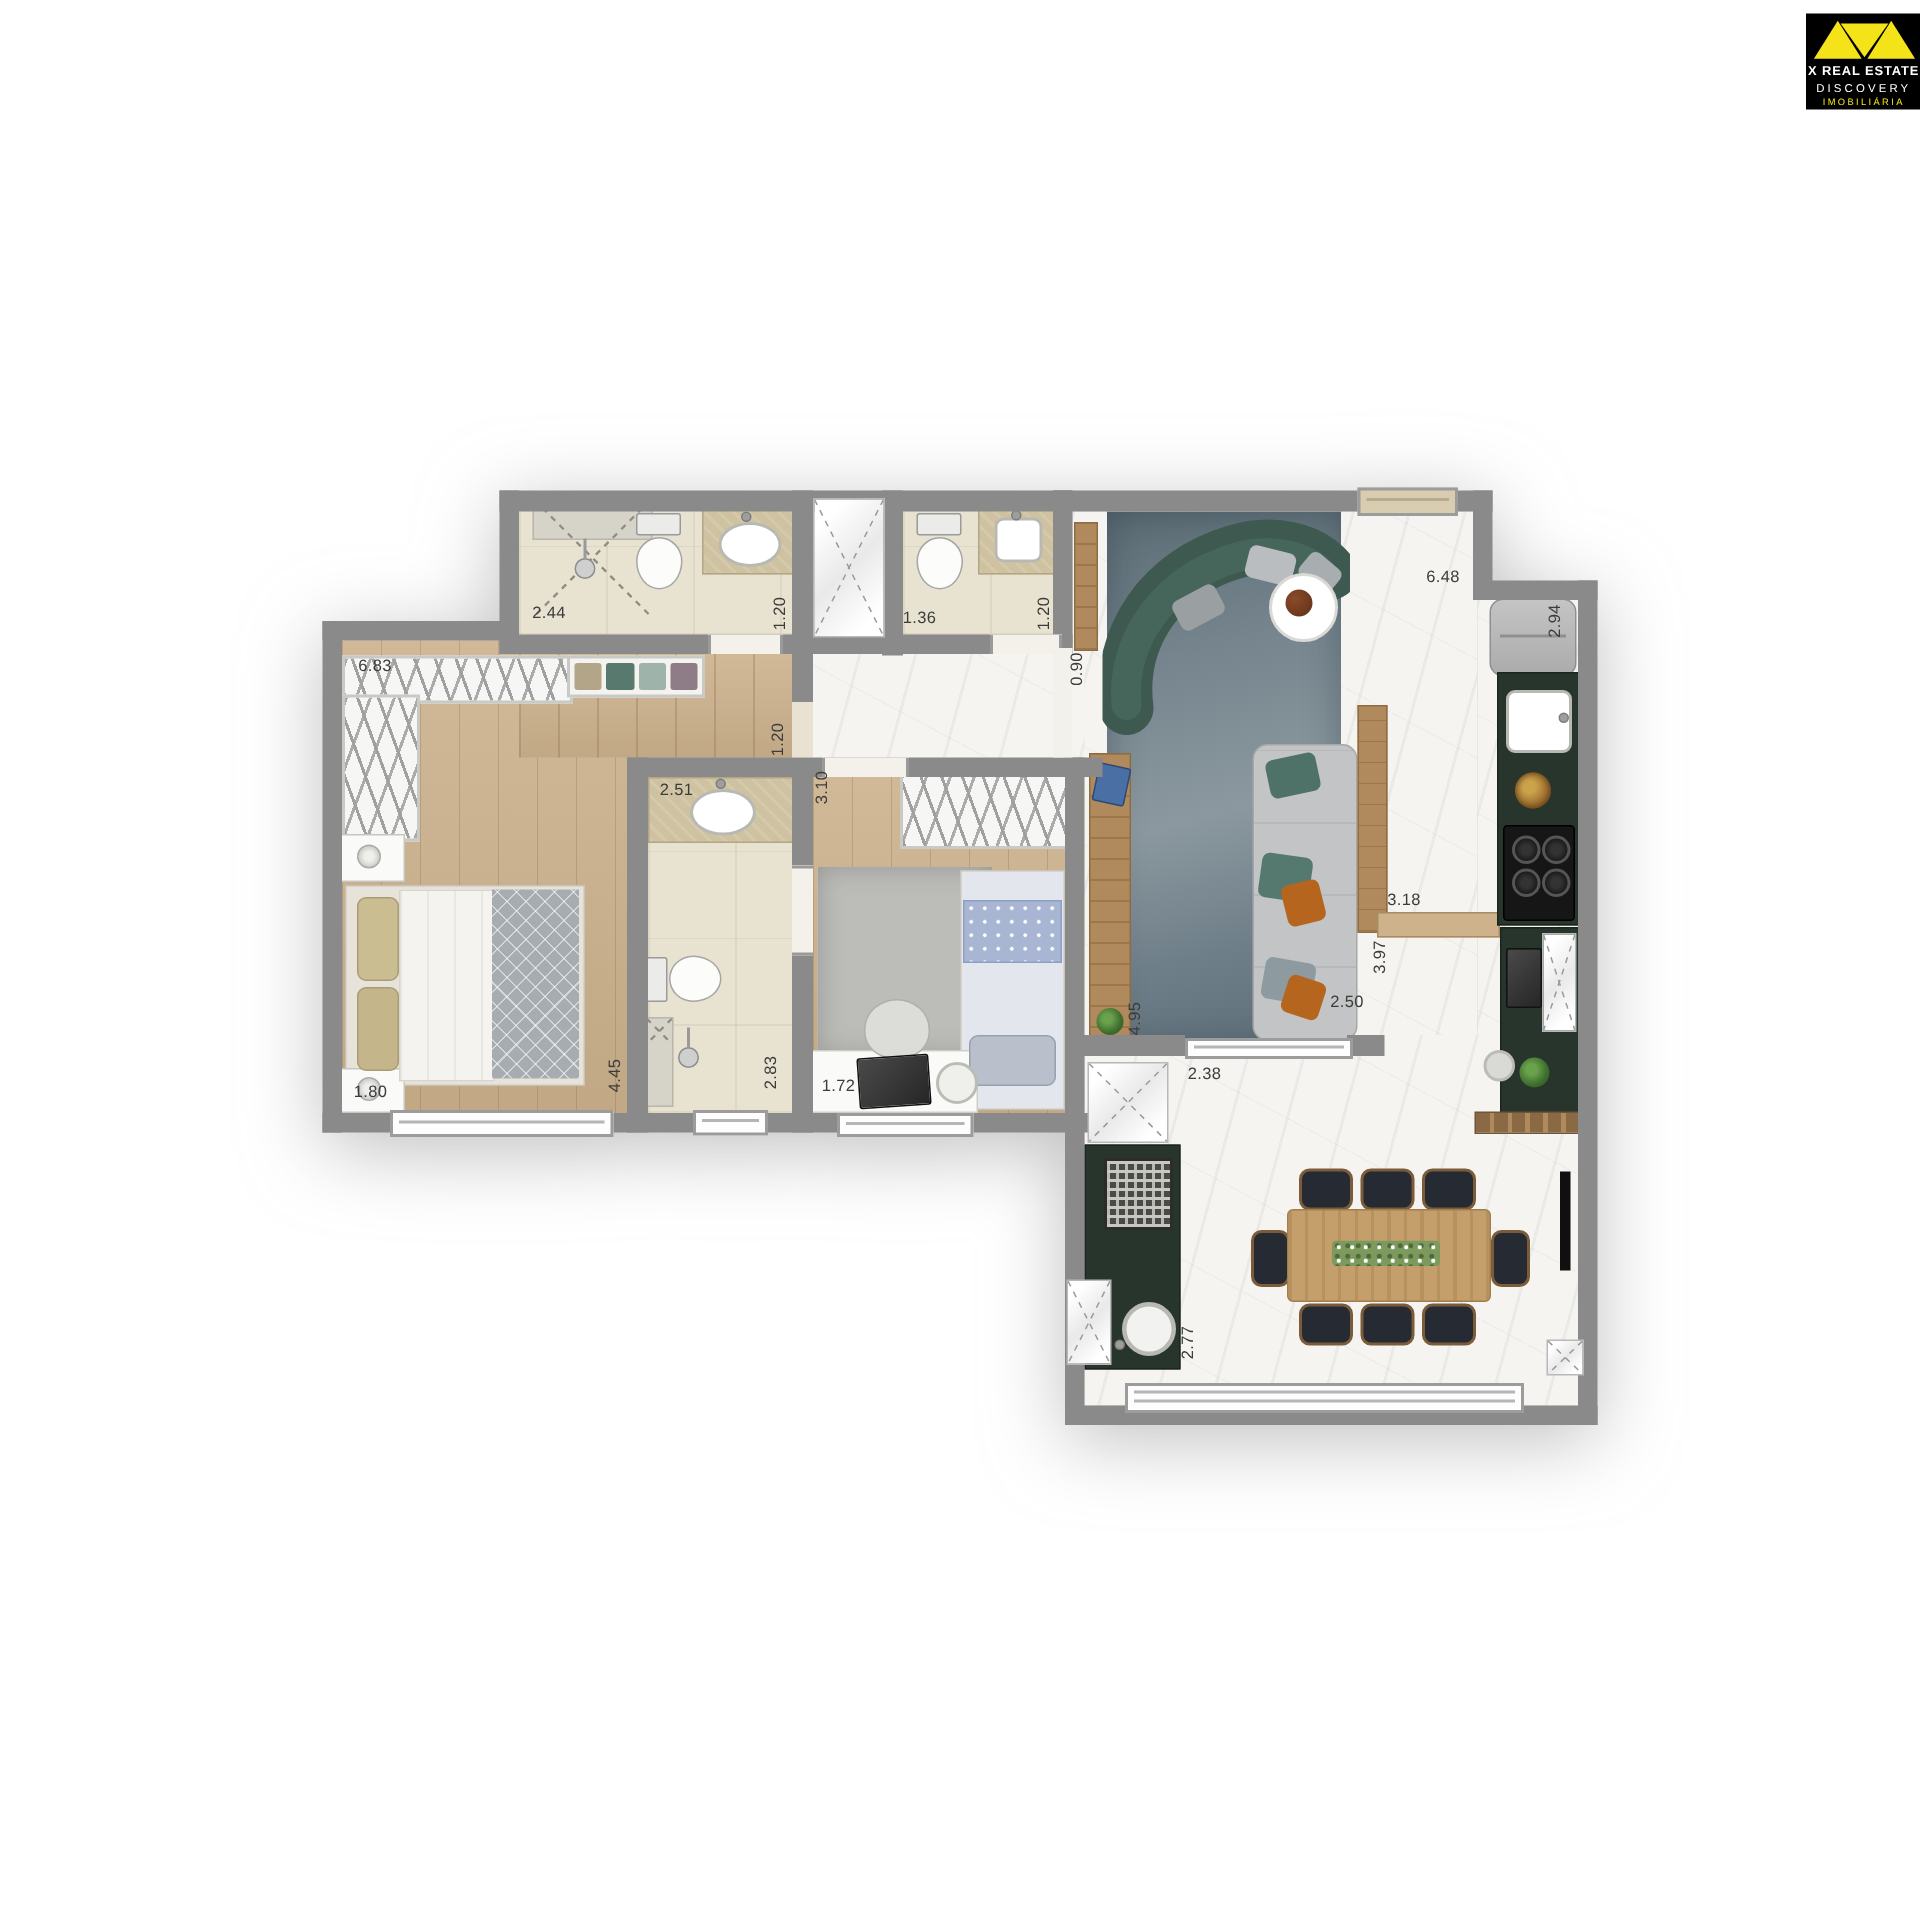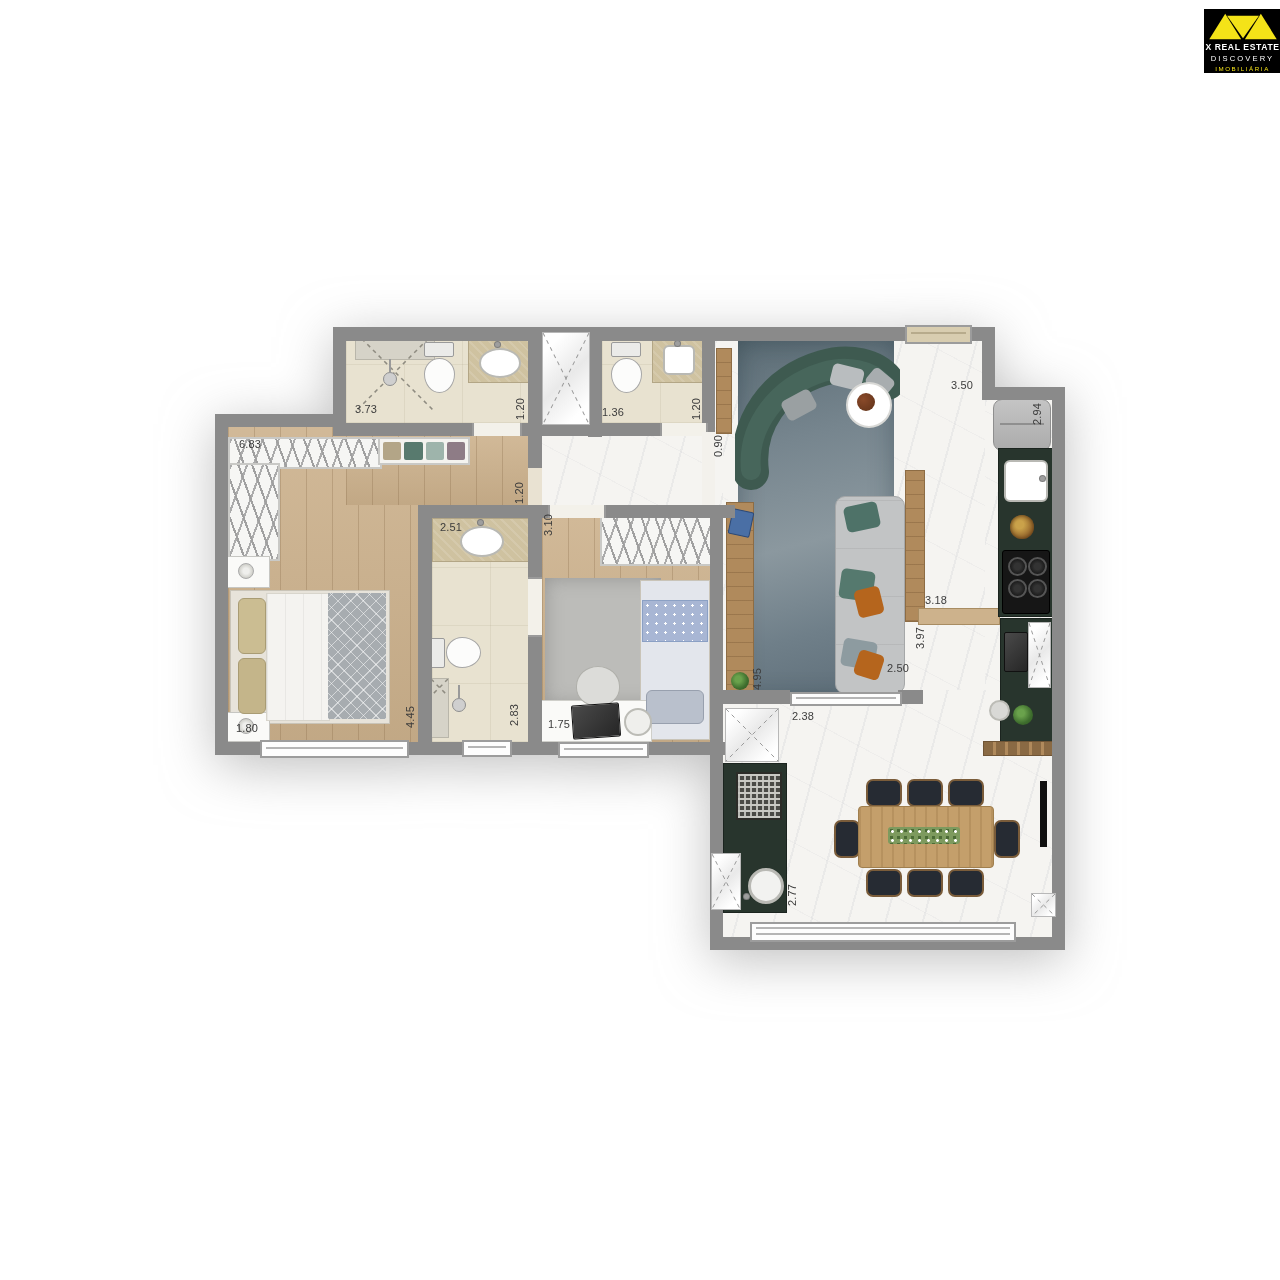--- a/index.html
+++ b/index.html
@@ -326,37 +326,37 @@
       <line x1="100" y1="0" x2="0" y2="100" stroke="#9a9a9a" stroke-width="1" stroke-dasharray="4 4" vector-effect="non-scaling-stroke"></line>
     </svg>
   </div>
   <div class="shaft" style="left:1031px;top:893px;width:23px;height:22px;">
     <svg viewBox="0 0 100 100" preserveAspectRatio="none">
       <line x1="0" y1="0" x2="100" y2="100" stroke="#9a9a9a" stroke-width="1" stroke-dasharray="4 4" vector-effect="non-scaling-stroke"></line>
       <line x1="100" y1="0" x2="0" y2="100" stroke="#9a9a9a" stroke-width="1" stroke-dasharray="4 4" vector-effect="non-scaling-stroke"></line>
     </svg>
   </div>
 
-  <span class="dim" style="left:366px;top:409px;">3.73</span>
+  <span class="dim" style="left:366px;top:409px;">2.44</span>
   <span class="dim v" style="left:520px;top:409px;">1.20</span>
   <span class="dim" style="left:613px;top:412px;">1.36</span>
   <span class="dim v" style="left:696px;top:409px;">1.20</span>
   <span class="dim v" style="left:718px;top:446px;">0.90</span>
-  <span class="dim" style="left:962px;top:385px;">3.50</span>
+  <span class="dim" style="left:962px;top:385px;">6.48</span>
   <span class="dim v" style="left:1037px;top:414px;">2.94</span>
   <span class="dim" style="left:250px;top:444px;">6.83</span>
   <span class="dim v" style="left:519px;top:493px;">1.20</span>
   <span class="dim" style="left:451px;top:527px;">2.51</span>
   <span class="dim v" style="left:548px;top:525px;">3.10</span>
   <span class="dim" style="left:936px;top:600px;">3.18</span>
   <span class="dim v" style="left:920px;top:638px;">3.97</span>
   <span class="dim" style="left:247px;top:728px;">1.80</span>
   <span class="dim v" style="left:410px;top:717px;">4.45</span>
   <span class="dim v" style="left:514px;top:715px;">2.83</span>
-  <span class="dim" style="left:559px;top:724px;">1.75</span>
+  <span class="dim" style="left:559px;top:724px;">1.72</span>
   <span class="dim v" style="left:757px;top:679px;">4.95</span>
   <span class="dim" style="left:898px;top:668px;">2.50</span>
   <span class="dim" style="left:803px;top:716px;">2.38</span>
   <span class="dim v" style="left:792px;top:895px;">2.77</span>
 </div>
 
 <div class="logo">
   <svg class="logo-tris" viewBox="0 0 76 32">
     <polygon points="2,30 19,3 36,30" fill="#f4e318"></polygon>
     <polygon points="21,5 55,5 38,29" fill="#f4e318"></polygon>

